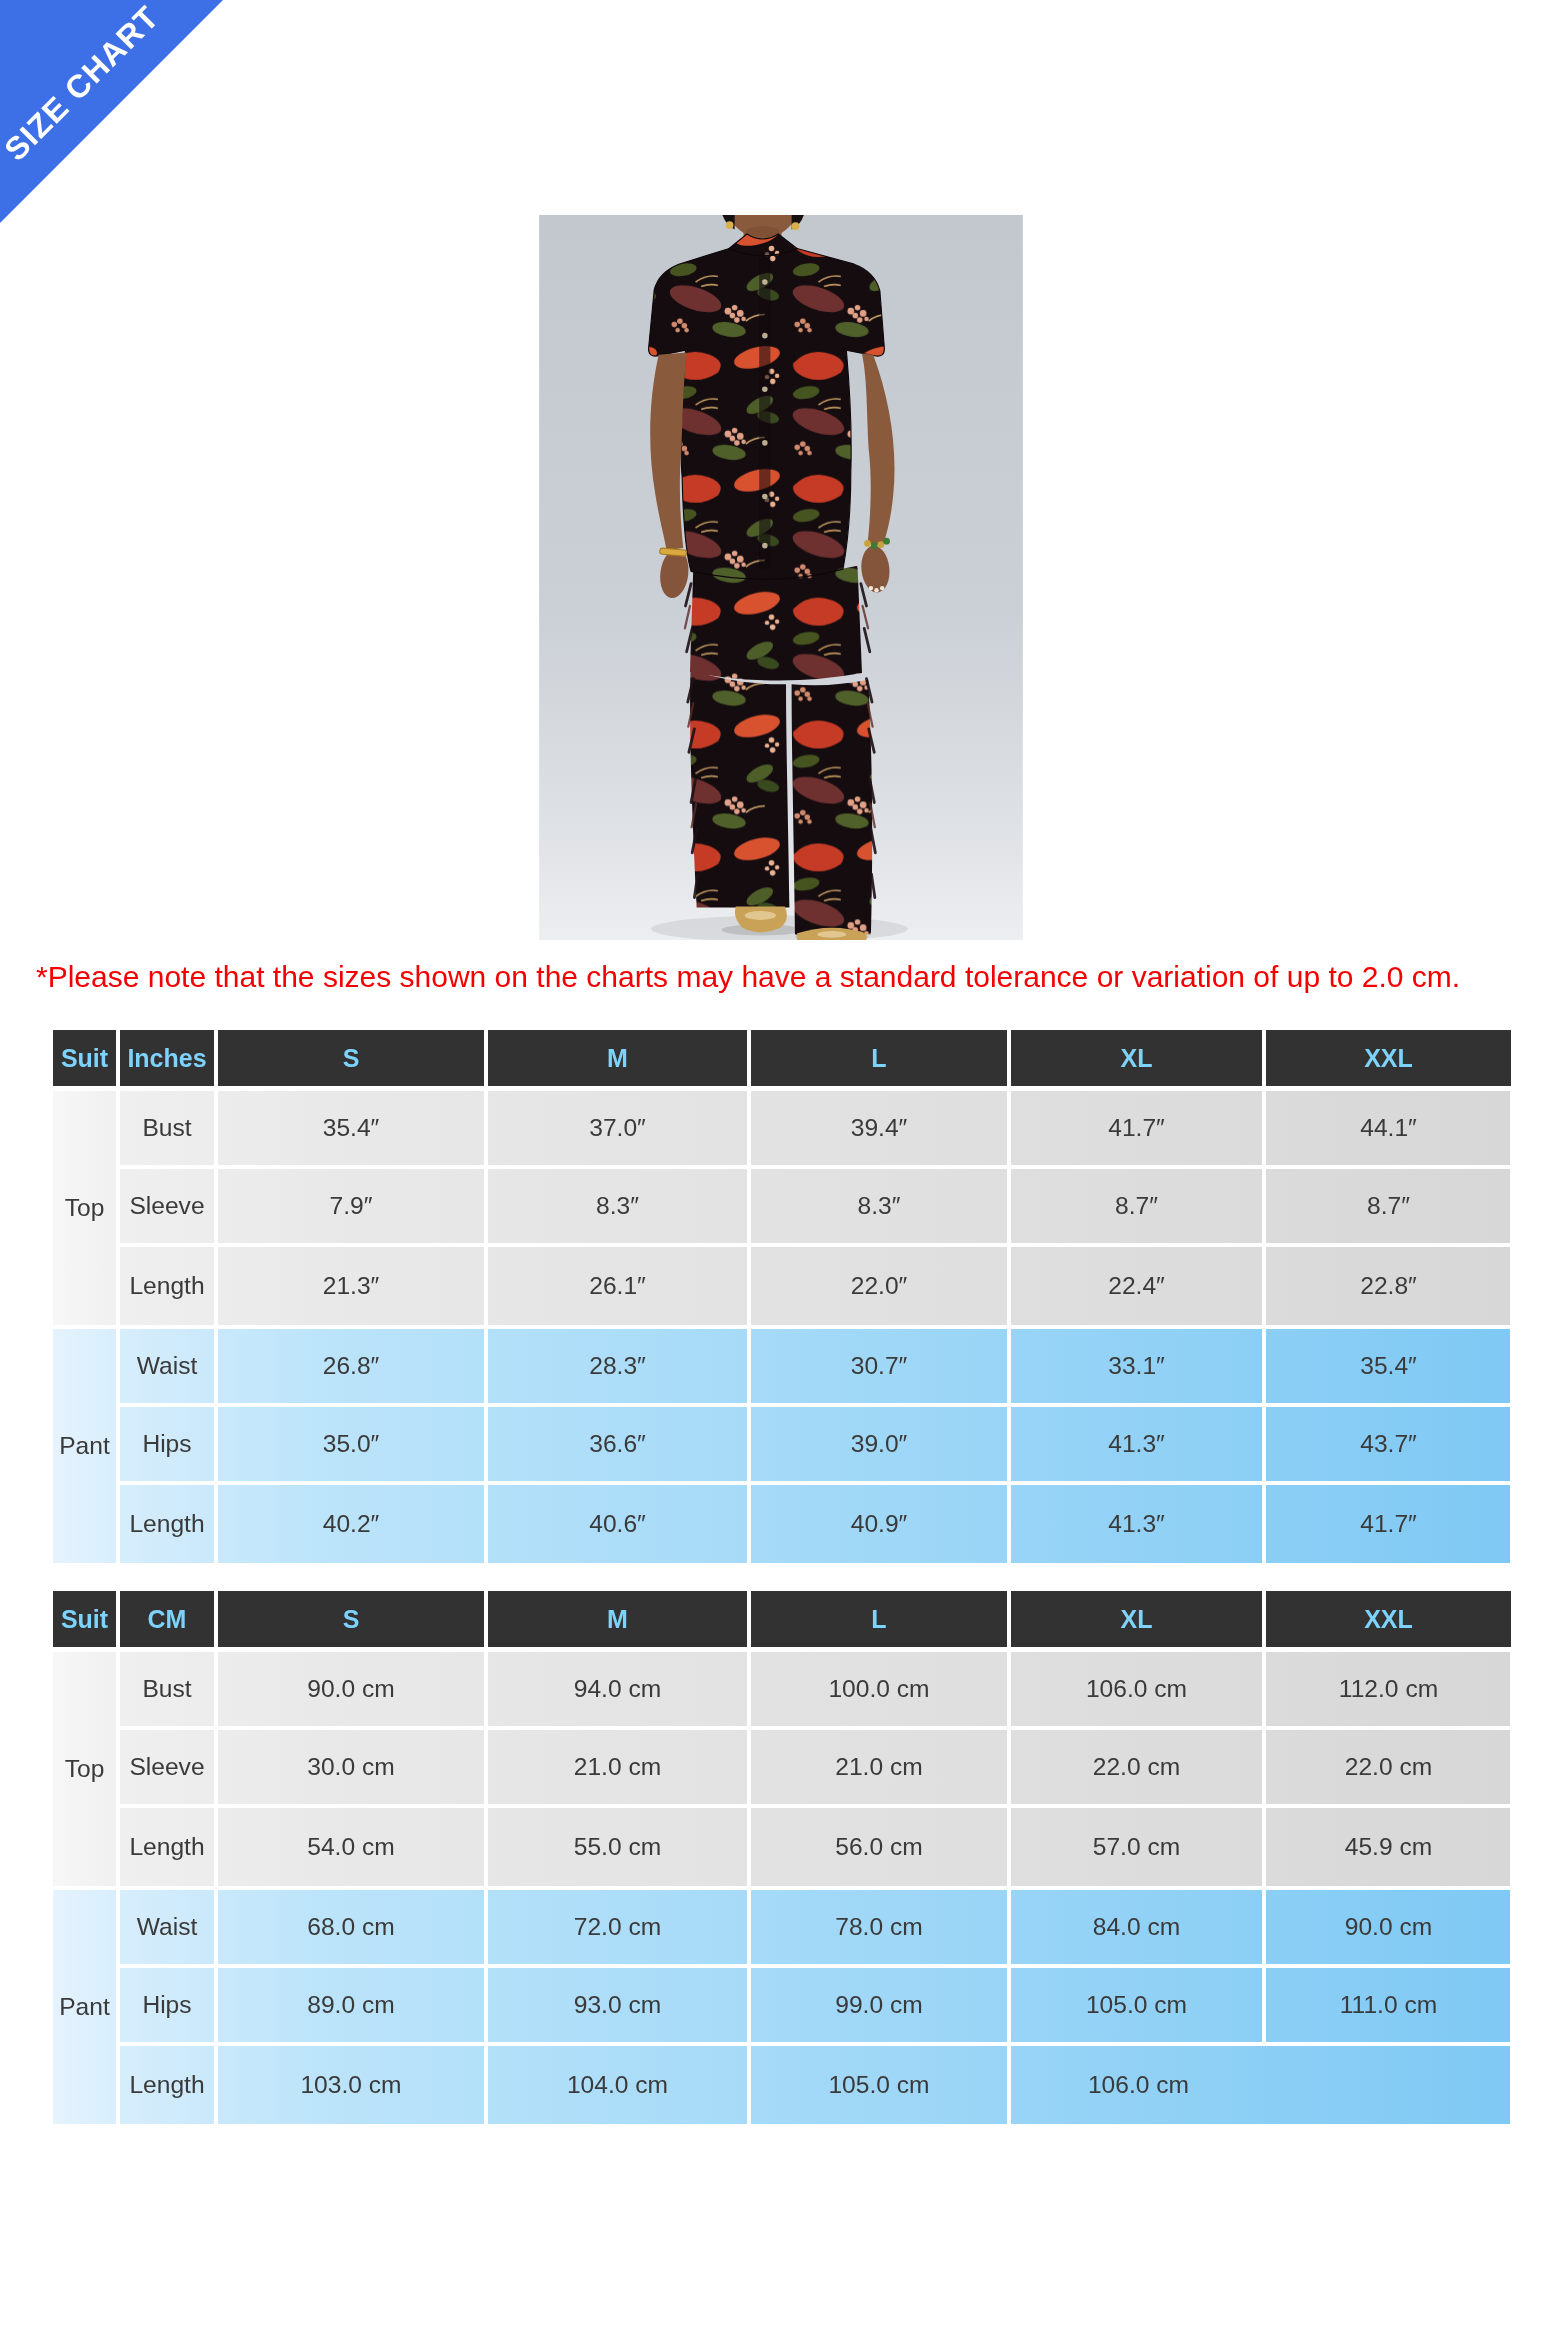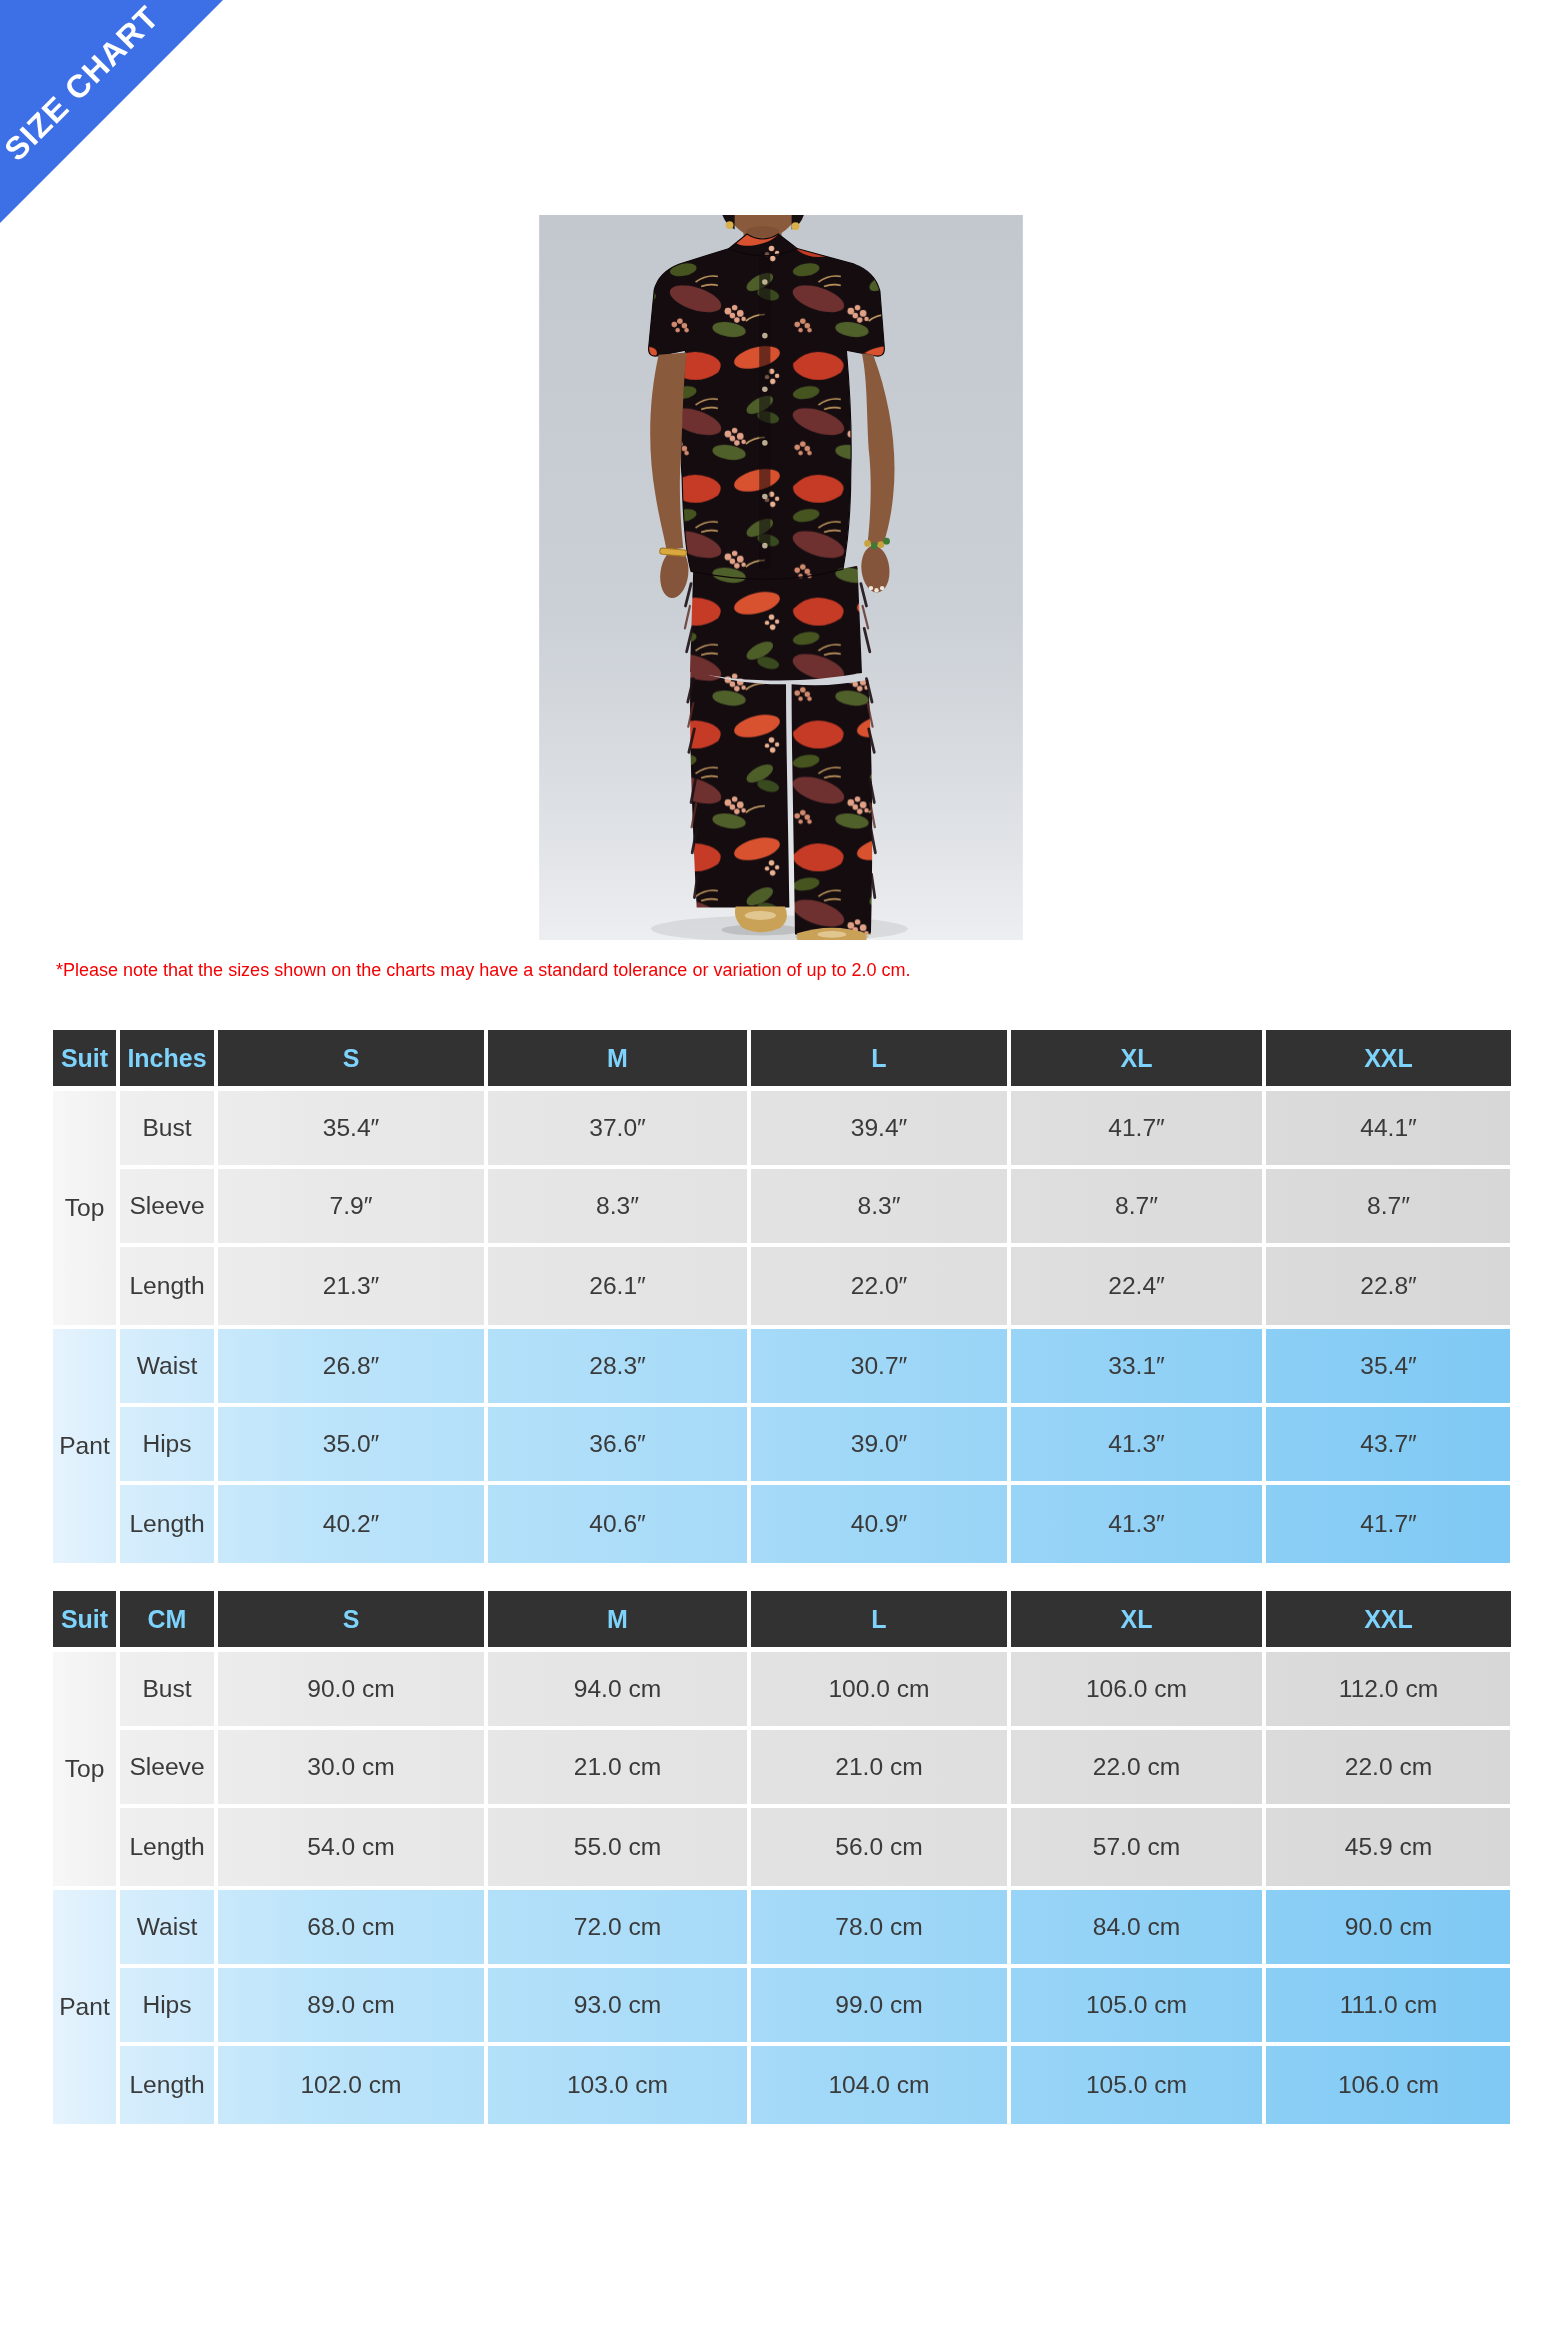--- a/index.html
+++ b/index.html
@@ -27,22 +27,22 @@
 
   
   .product-photo{
     position:absolute;left:539px;top:215px;width:484px;height:725px;
     overflow:hidden;
   }
   .product-photo svg{display:block;}
 
   
   .tolerance-note{
-    position:absolute;left:56px;top:960px;
-    font-size:18px;color:#f50002;white-space:nowrap;
+    position:absolute;left:36px;top:960px;
+    font-size:30px;color:#f50002;white-space:nowrap;
   }
 
   
   .size-table{
     position:absolute;left:53px;width:1457px;
     --cols:67px 98px 270px 263px 260px 255px 245px;
   }
   .st-header{
     display:grid;grid-template-columns:var(--cols);
     grid-auto-rows:56px;margin-bottom:4.5px;
@@ -310,20 +310,19 @@
       <div class="cell colsep row-sep">78.0 cm</div>
       <div class="cell colsep row-sep">84.0 cm</div>
       <div class="cell row-sep">90.0 cm</div>
       <div class="cell colsep row-sep">Hips</div>
       <div class="cell colsep row-sep">89.0 cm</div>
       <div class="cell colsep row-sep">93.0 cm</div>
       <div class="cell colsep row-sep">99.0 cm</div>
       <div class="cell colsep row-sep">105.0 cm</div>
       <div class="cell row-sep">111.0 cm</div>
       <div class="cell colsep">Length</div>
-      <div class="cell colsep">102.0 cm</div>
       <div class="cell colsep">103.0 cm</div>
       <div class="cell colsep">104.0 cm</div>
       <div class="cell colsep">105.0 cm</div>
       <div class="cell">106.0 cm</div>
     </div>
   </div>
 
 
 </body></html>

